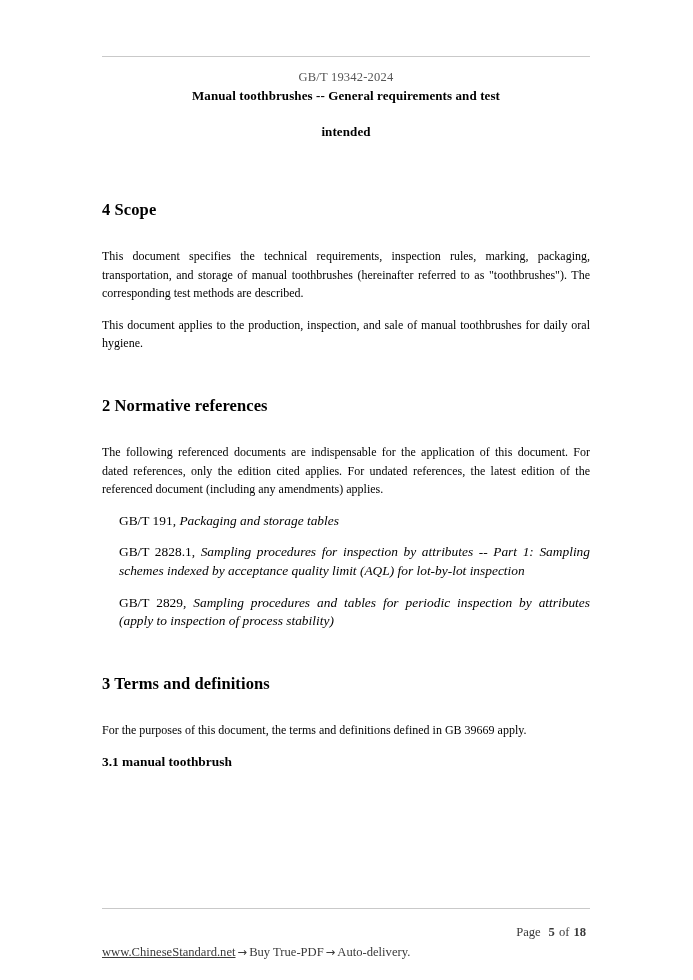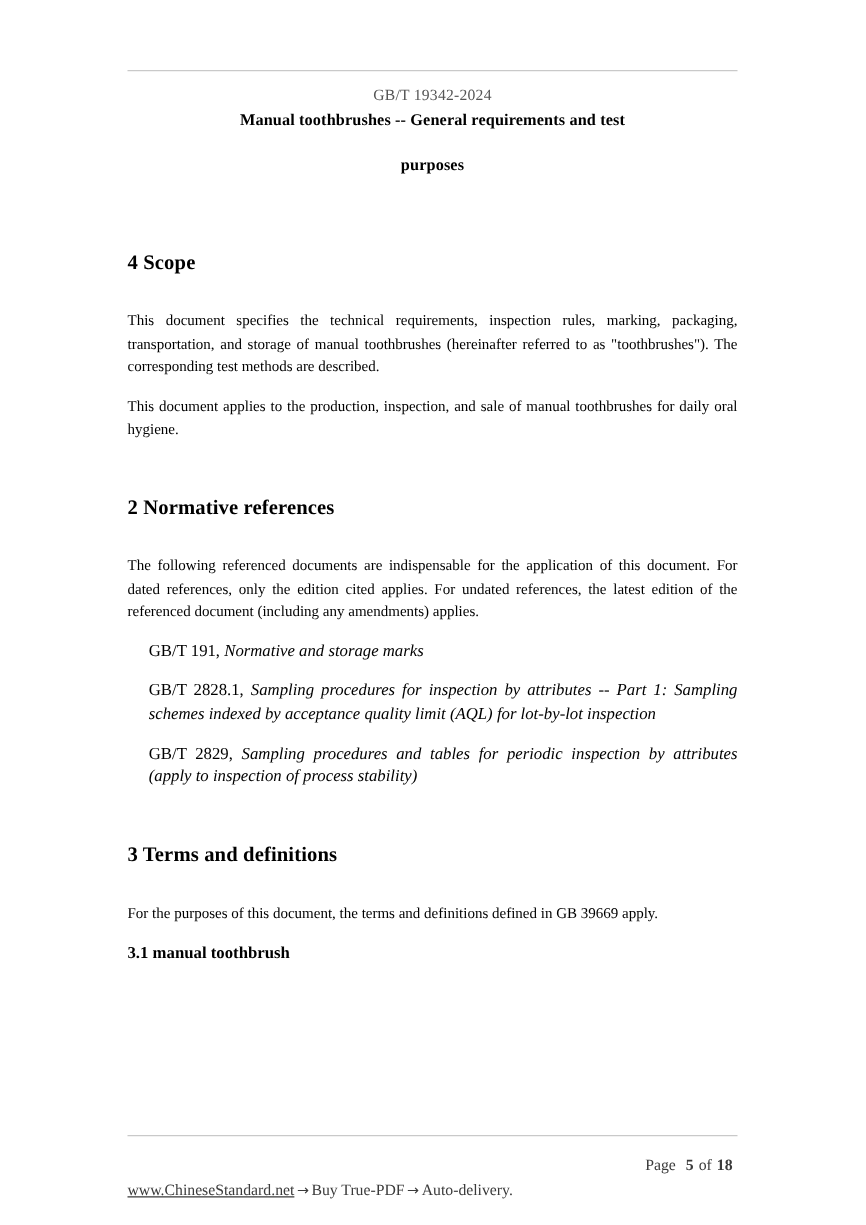--- a/index.html
+++ b/index.html
@@ -153,40 +153,40 @@
 
   <div class="content">
 
     <div class="page-header">
       <span class="hdr-text">GB/T 19342-2024</span>
     </div>
     <div class="header-rule"></div>
 
     <div class="doc-title">
       <div>Manual toothbrushes -- General requirements and test</div>
-      <div>purposes</div>
+      <div>intended</div>
     </div>
 
     <div class="body-flow">
 
       <h2 class="section-heading sec-gap-top">4 Scope</h2>
       <div class="sp-1"></div>
       <p class="body-text">This document specifies the technical requirements, inspection rules, marking, packaging, transportation, and storage of manual toothbrushes (hereinafter referred to as "toothbrushes"). The corresponding test methods are described.</p>
       <div class="sp-2"></div>
       <p class="body-text">This document applies to the production, inspection, and sale of manual toothbrushes for daily oral hygiene.</p>
       <div class="sp-2"></div>
 
       <div class="sp-3"></div>
 
       <h2 class="section-heading">2 Normative references</h2>
       <div class="sp-1"></div>
       <p class="body-text">The following referenced documents are indispensable for the application of this document. For dated references, only the edition cited applies. For undated references, the latest edition of the referenced document (including any amendments) applies.</p>
       <div class="sp-2"></div>
 
-      <p class="ref-item"><span>GB/T 191, </span><span class="ref-title">Normative and storage marks</span></p>
+      <p class="ref-item"><span>GB/T 191, </span><span class="ref-title">Packaging and storage tables</span></p>
       <div class="sp-2"></div>
 
       <p class="ref-item"><span>GB/T 2828.1, </span><span class="ref-title">Sampling procedures for inspection by attributes -- Part 1: Sampling schemes indexed by acceptance quality limit (AQL) for lot-by-lot inspection</span></p>
       <div class="sp-2"></div>
 
       <p class="ref-item"><span>GB/T 2829, </span><span class="ref-title">Sampling procedures and tables for periodic inspection by attributes (apply to inspection of process stability)</span></p>
       <div class="sp-2"></div>
 
 
       <div class="sp-3"></div>

